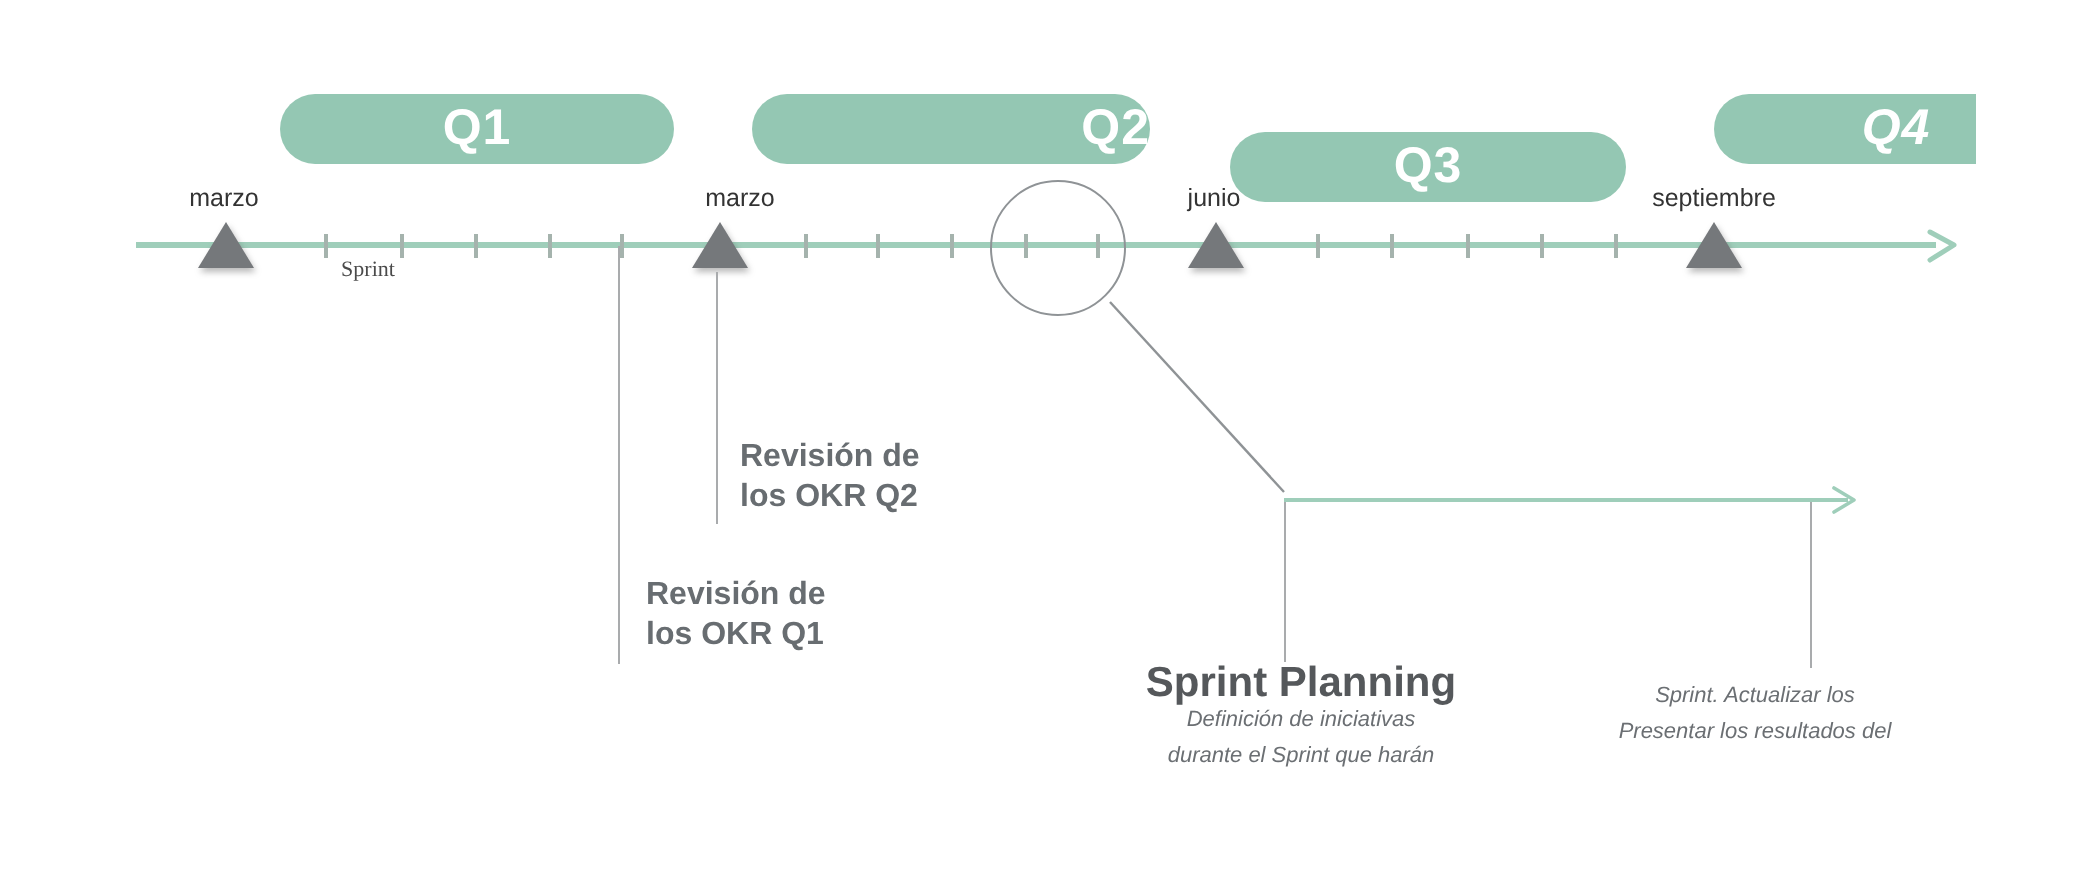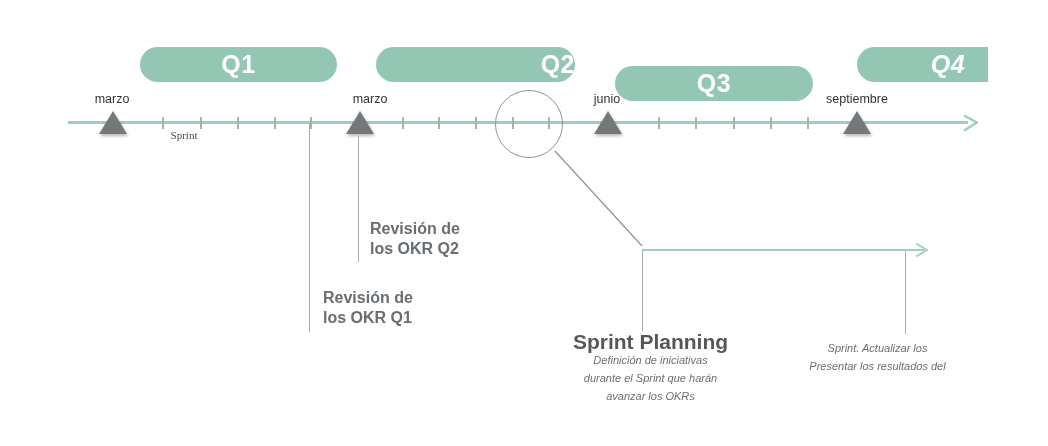--- a/index.html
+++ b/index.html
@@ -132,20 +132,19 @@
   </div>
   <div class="milestone" style="left:370px;top:219px;">
     <div>Revisión de</div>
     <div>los OKR Q2</div>
   </div>
 
   <div class="event" style="left:533px;top:333px;width:235px;">
     <div class="event-title">Sprint Planning</div>
     <div class="event-line">Definición de iniciativas</div>
     <div class="event-line">durante el Sprint que harán</div>
-    <div class="event-line">avanzar los OKRs</div>
   </div>
   <div class="event" style="left:770px;top:339px;width:215px;">
     <div class="event-line">Sprint. Actualizar los</div>
     <div class="event-line">Presentar los resultados del</div>
   </div>
 
 </div>
 
 </body></html>

